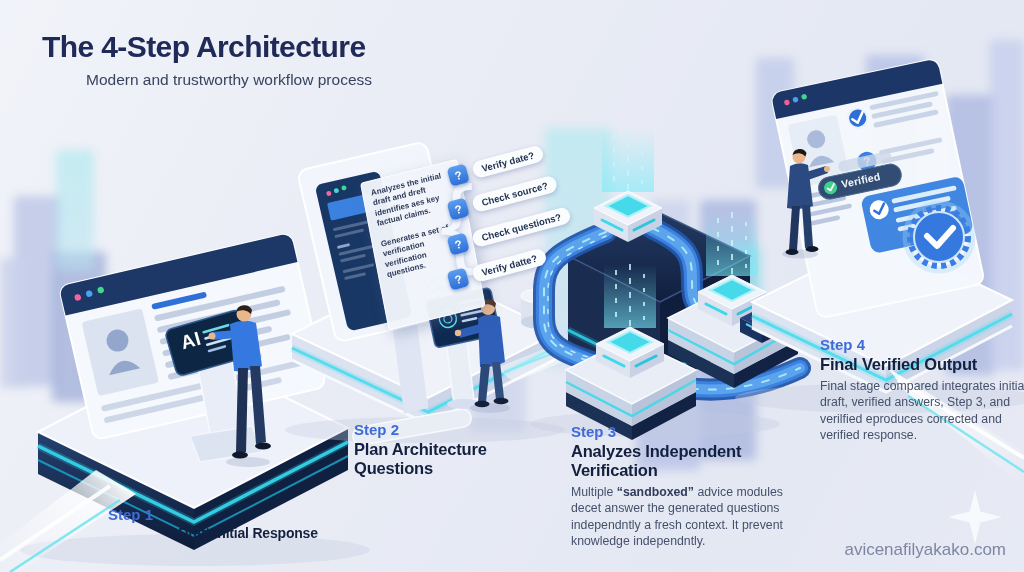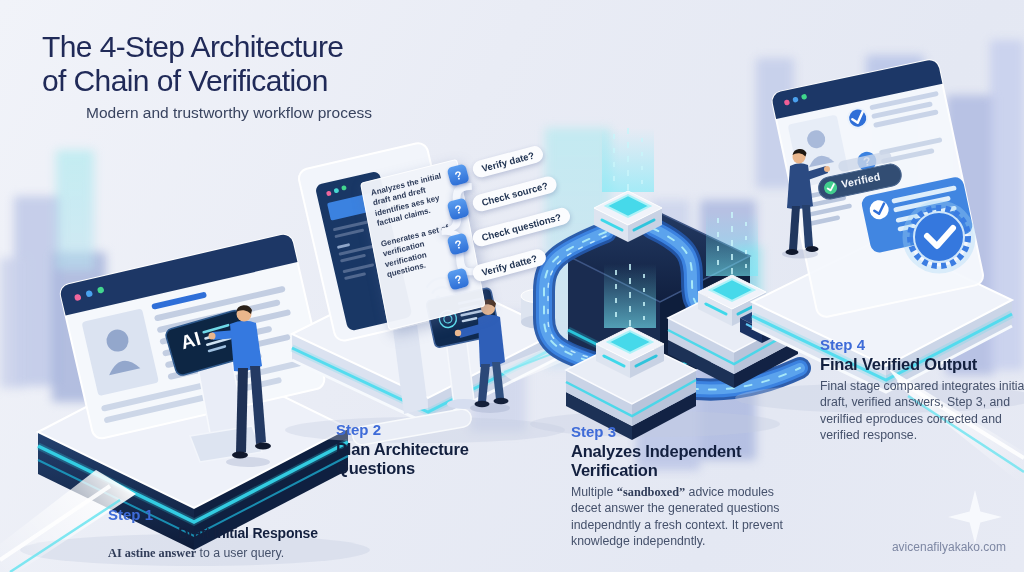--- a/index.html
+++ b/index.html
@@ -9,29 +9,29 @@
     font-family:"Liberation Sans","DejaVu Sans",sans-serif;
   }
   
   #city{position:absolute;inset:0;z-index:0;filter:blur(5px);}
   .bld{position:absolute;border-radius:3px;}
   
   #illu{position:absolute;left:0;top:0;z-index:1;}
   
   .ovl{position:absolute;z-index:2;}
   #header{left:42px;top:30px;}
-  .title-line{font-size:30px;font-weight:400;color:#202a58;line-height:1.12;letter-spacing:-.6px;}
+  .title-line{font-size:30px;font-weight:700;color:#202a58;line-height:1.12;letter-spacing:-.6px;}
   #subtitle{margin-top:7px;font-size:15.5px;font-weight:500;color:#38435f;margin-left:44px;}
   .step-label{font-size:15px;font-weight:700;color:#3e6bd8;margin-bottom:2px;}
   .step-title{font-size:16.5px;font-weight:800;color:#13203f;line-height:1.16;letter-spacing:-.2px;margin-bottom:4px;}
   .step-body{font-size:12.3px;color:#45516b;line-height:1.32;font-weight:400;}
-  .step-body b{color:#303c58;font-family:Liberation Serif, serif;}
+  .step-body b{color:#303c58;}
   #step1-block{left:108px;top:494px;width:280px;margin-top:12px;}
   #step1-block .step-title{font-size:14px;text-align:center;}
-  #step2-block{left:336px;top:421px;width:152px;}
+  #step2-block{left:354px;top:421px;width:152px;}
   #step3-block{left:571px;top:423px;width:228px;}
   #step4-block{left:820px;top:336px;width:212px;}
   
   #note-panel{
     left:360px;top:183px;width:100px;height:150px;
     background:rgba(241,244,250,.97);border-radius:4px;
     box-shadow:3px 6px 14px rgba(90,110,160,.35),0 0 0 1px rgba(255,255,255,.8) inset;
     transform:rotate(-14deg) skewX(-3deg);transform-origin:top left;
   }
   #note-panel .note-text{
@@ -51,21 +51,21 @@
     font-size:9.5px;font-weight:700;color:#1e3150;
     box-shadow:0 2px 5px rgba(60,80,140,.28);
   }
   #brace{left:426px;top:176px;font-size:100px;line-height:1;color:#f3f6fc;
     font-family:"DejaVu Sans",sans-serif;transform:scaleX(.85) rotate(-4deg);
     text-shadow:0 2px 8px rgba(110,130,180,.45);font-weight:400;}
   
   #ai-label{left:181px;top:330px;font-size:19px;font-weight:800;color:#fff;transform:rotate(-16deg);letter-spacing:.5px;}
   #verified-label{left:841px;top:174px;font-size:10.5px;font-weight:700;color:#f2f6fc;transform:rotate(-12deg);letter-spacing:.2px;}
   
-  #watermark{right:18px;top:540px;font-size:12px;color:#7d87a3;font-weight:500;}
+  #watermark{right:18px;top:540px;font-size:17px;color:#7d87a3;font-weight:500;}
   #sparkle{left:948px;top:490px;width:54px;height:54px;background:#f8fafd;opacity:.95;
     clip-path:polygon(50% 0%,60% 40%,100% 50%,60% 60%,50% 100%,40% 60%,0% 50%,40% 40%);}
 </style>
 </head>
 <body>
 
 <div id="canvas">
 
   <div id="city">
     <div class="bld" style="left:14px;top:196px;width:46px;height:190px;background:#bcc6e6;opacity:.8"></div>
@@ -411,21 +411,20 @@
         <polygon points="792,206 800,206 797,250 789,250" fill="#20365e"></polygon>
         <polygon points="802,205 810,205 813,246 805,248" fill="#26406c"></polygon>
         <ellipse cx="792" cy="252" rx="6.5" ry="3" fill="#10182c"></ellipse>
         <ellipse cx="812" cy="249" rx="6.5" ry="3" fill="#10182c"></ellipse>
       </g>
     </g>
   </svg>
 
   <div class="ovl" id="header">
     <div class="title-line">The 4-Step Architecture</div>
-    <div class="title-line">of Chain of Verification</div>
     <div id="subtitle">Modern and trustworthy workflow process</div>
   </div>
 
   <div class="ovl" id="note-panel">
     <div class="note-text">Analyzes the initial
 draft and dreft
 identifies aes key
 factual claims.
 
 Generates a set of
@@ -452,21 +451,20 @@
     <span class="chip-q">?</span>
     <span class="chip-label">Verify datte?</span>
   </div>
 
   <div class="ovl" id="ai-label">AI</div>
   <div class="ovl" id="verified-label">Verified</div>
 
   <div class="ovl" id="step1-block">
     <div class="step-label">Step 1</div>
     <div class="step-title">Draft Initial Response</div>
-    <div class="step-body"><b>AI astine answer</b><span> to a user query.</span></div>
   </div>
 
   <div class="ovl" id="step2-block">
     <div class="step-label">Step 2</div>
     <div class="step-title">Plan Architecture Questions</div>
   </div>
 
   <div class="ovl" id="step3-block">
     <div class="step-label">Step 3</div>
     <div class="step-title" style="width:195px">Analyzes Independent Verification</div>

